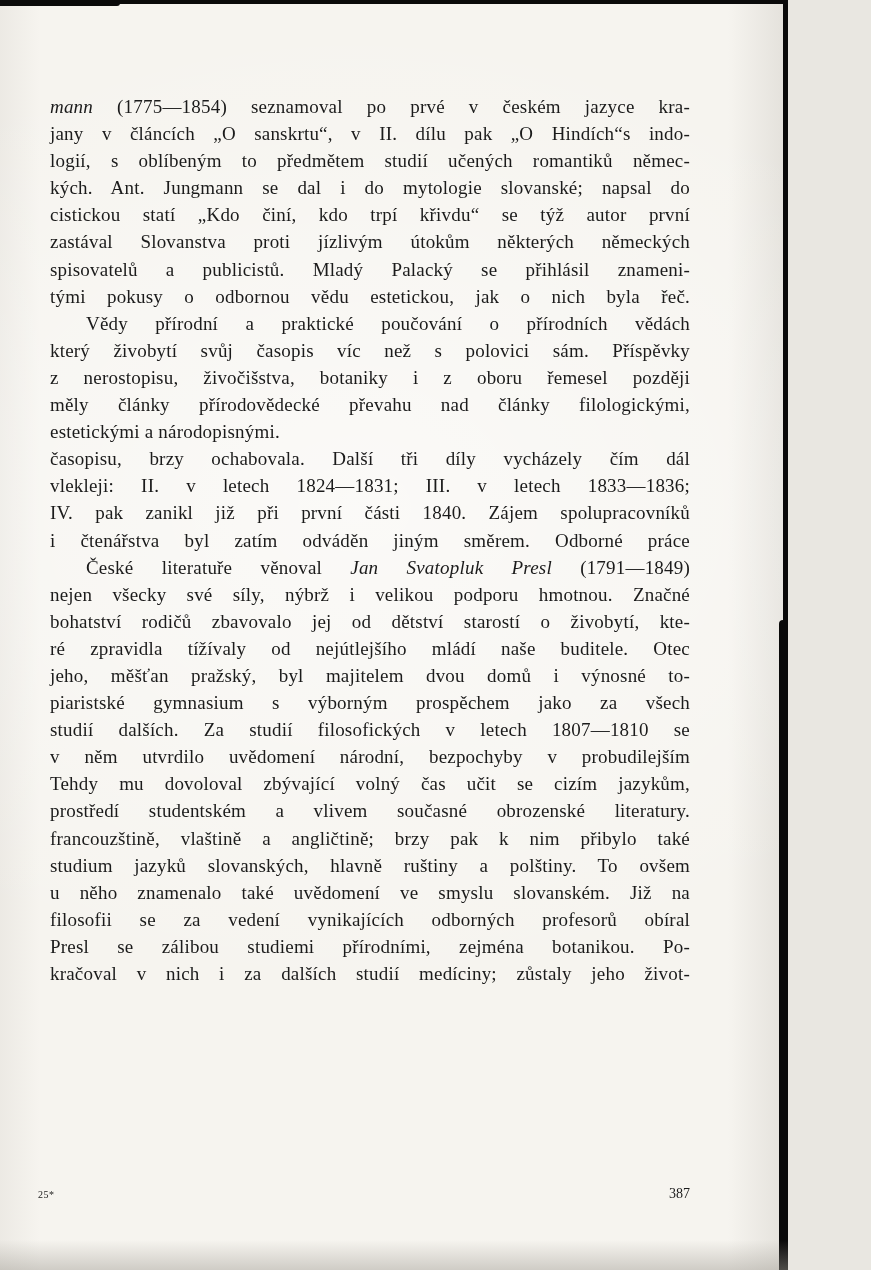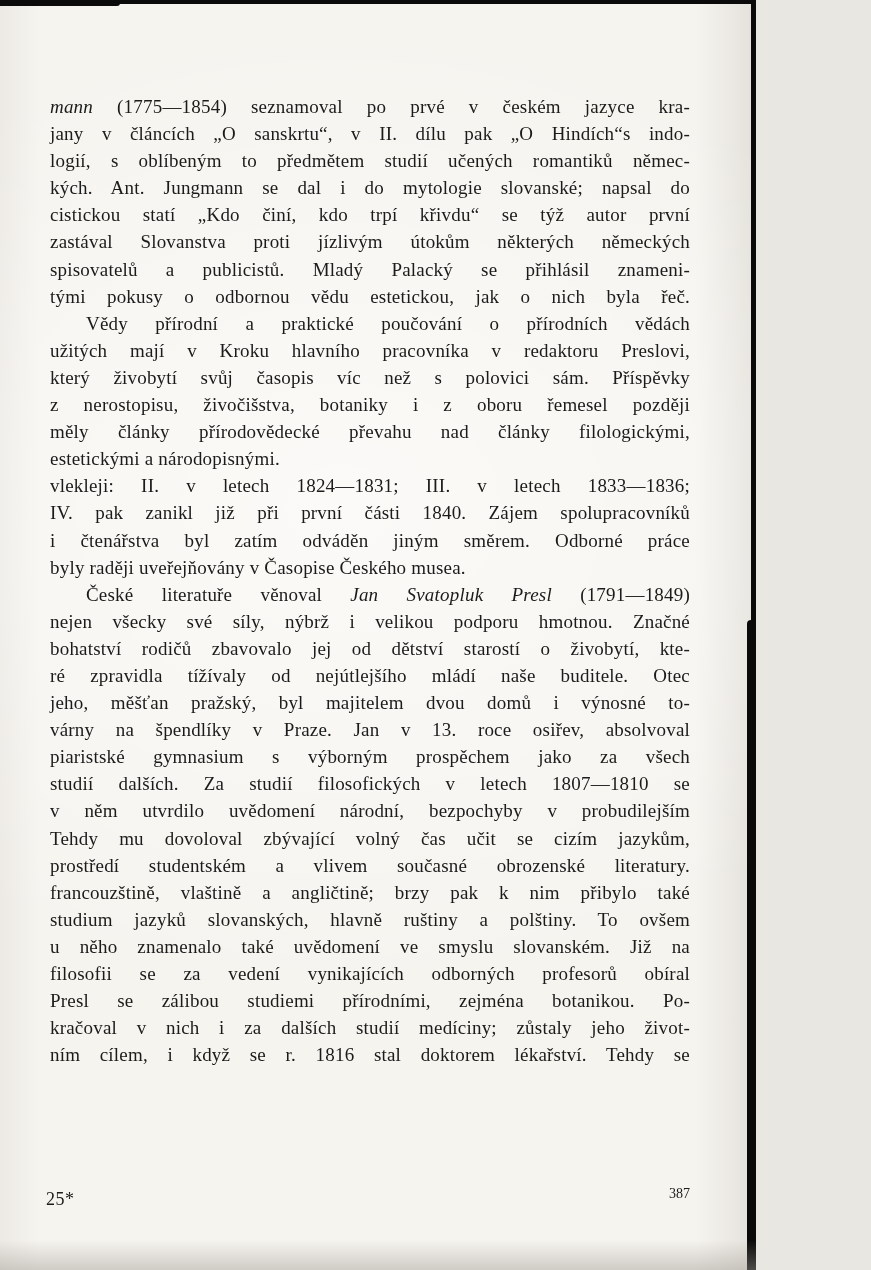--- a/index.html
+++ b/index.html
@@ -15,20 +15,21 @@
     font-family:"Liberation Serif","DejaVu Serif",serif;
   }
   .page{
     position:relative;width:756px;height:1270px;
     background:
       radial-gradient(ellipse 900px 700px at 45% 40%, rgba(255,255,255,.55), rgba(255,255,255,0) 70%),
       linear-gradient(to right, rgba(190,186,178,.18) 0px, rgba(190,186,178,0) 40px),
       linear-gradient(to left, rgba(170,166,158,.25) 0px, rgba(170,166,158,0) 60px),
       var(--paper);
     overflow:hidden;
+    padding-left:32px;
   }
   
   .edge-top{position:absolute;top:0;left:0;width:871px;height:4px;background:var(--edge);}
   .edge-top-blob{position:absolute;top:0;left:0;width:120px;height:6px;background:var(--edge);border-radius:0 0 3px 0;}
   .edge-right{position:absolute;top:0;right:0;width:5px;height:1270px;background:var(--edge);}
   .edge-right-thick{position:absolute;top:620px;right:0;width:9px;height:650px;background:var(--edge);border-radius:4px 0 0 0;}
   .bottom-shadow{
     position:absolute;left:0;bottom:0;width:871px;height:30px;
     background:linear-gradient(to bottom, rgba(160,156,148,0), rgba(160,156,148,.45));
   }
@@ -52,21 +53,21 @@
     white-space:normal;
     height:27.1px;overflow:visible;
   }
   .line.just{text-align-last:justify;}
   .para.indent .line.first{text-indent:36px;}
   .it{font-style:italic;}
   .footer{
     position:absolute;left:38px;top:1186px;width:652px;height:24px;
     color:var(--ink);
   }
-  .sig{position:absolute;left:8px;top:3px;font-size:18px;letter-spacing:.5px;}
+  .sig{position:absolute;left:0;top:3px;font-size:10px;letter-spacing:.5px;}
   .pagenum{position:absolute;right:0;top:0;font-size:14px;}
 </style>
 </head>
 <body>
 
 <div class="page">
   <div class="edge-top"></div>
   <div class="edge-top-blob"></div>
   <div class="edge-right"></div>
   <div class="edge-right-thick"></div>
@@ -83,51 +84,48 @@
         <div class="line just"><span>jany v článcích „O sanskrtu“, v II. dílu pak „O Hindích“s indo-</span></div>
         <div class="line just"><span>logií, s oblíbeným to předmětem studií učených romantiků němec-</span></div>
         <div class="line just"><span>kých. Ant. Jungmann se dal i do mytologie slovanské; napsal do</span></div>
         <div class="line just"><span>cistickou statí „Kdo činí, kdo trpí křivdu“ se týž autor první</span></div>
         <div class="line just"><span>zastával Slovanstva proti jízlivým útokům některých německých</span></div>
         <div class="line just"><span>spisovatelů a publicistů. Mladý Palacký se přihlásil znameni-</span></div>
         <div class="line just"><span>tými pokusy o odbornou vědu estetickou, jak o nich byla řeč.</span></div>
       </div>
       <div class="para indent">
         <div class="line just first"><span>Vědy přírodní a praktické poučování o přírodních vědách</span></div>
-        <div class="line just"><span>užitých mají v Kroku hlavního pracovníka v redaktoru Preslovi,</span></div>
         <div class="line just"><span>který živobytí svůj časopis víc než s polovici sám. Příspěvky</span></div>
         <div class="line just"><span>z nerostopisu, živočišstva, botaniky i z oboru řemesel později</span></div>
         <div class="line just"><span>měly články přírodovědecké převahu nad články filologickými,</span></div>
         <div class="line"><span>estetickými a národopisnými.</span></div>
       </div>
       <div class="para indent">
+        <div class="line just"><span>časopisu, brzy ochabovala. Další tři díly vycházely čím dál</span></div>
         <div class="line just"><span>vlekleji: II. v letech 1824—1831; III. v letech 1833—1836;</span></div>
         <div class="line just"><span>IV. pak zanikl již při první části 1840. Zájem spolupracovníků</span></div>
         <div class="line just"><span>i čtenářstva byl zatím odváděn jiným směrem. Odborné práce</span></div>
-        <div class="line"><span>byly raději uveřejňovány v Časopise Českého musea.</span></div>
       </div>
       <div class="para indent">
         <div class="line just first"><span>České literatuře věnoval </span><span class="it">Jan Svatopluk Presl</span><span> (1791—1849)</span></div>
         <div class="line just"><span>nejen všecky své síly, nýbrž i velikou podporu hmotnou. Značné</span></div>
         <div class="line just"><span>bohatství rodičů zbavovalo jej od dětství starostí o živobytí, kte-</span></div>
         <div class="line just"><span>ré zpravidla tížívaly od nejútlejšího mládí naše buditele. Otec</span></div>
         <div class="line just"><span>jeho, měšťan pražský, byl majitelem dvou domů i výnosné to-</span></div>
-        <div class="line just"><span>várny na špendlíky v Praze. Jan v 13. roce osiřev, absolvoval</span></div>
         <div class="line just"><span>piaristské gymnasium s výborným prospěchem jako za všech</span></div>
         <div class="line just"><span>studií dalších. Za studií filosofických v letech 1807—1810 se</span></div>
         <div class="line just"><span>v něm utvrdilo uvědomení národní, bezpochyby v probudilejším</span></div>
         <div class="line just"><span>Tehdy mu dovoloval zbývající volný čas učit se cizím jazykům,</span></div>
         <div class="line just"><span>prostředí studentském a vlivem současné obrozenské literatury.</span></div>
         <div class="line just"><span>francouzštině, vlaštině a angličtině; brzy pak k nim přibylo také</span></div>
         <div class="line just"><span>studium jazyků slovanských, hlavně ruštiny a polštiny. To ovšem</span></div>
         <div class="line just"><span>u něho znamenalo také uvědomení ve smyslu slovanském. Již na</span></div>
         <div class="line just"><span>filosofii se za vedení vynikajících odborných profesorů obíral</span></div>
         <div class="line just"><span>Presl se zálibou studiemi přírodními, zejména botanikou. Po-</span></div>
         <div class="line just"><span>kračoval v nich i za dalších studií medíciny; zůstaly jeho život-</span></div>
-        <div class="line just"><span>ním cílem, i když se r. 1816 stal doktorem lékařství. Tehdy se</span></div>
       </div>
     </main>
 
   <div class="footer">
     <span class="sig">25*</span>
     <span class="pagenum">387</span>
   </div>
 </div>
 
 </body></html>

